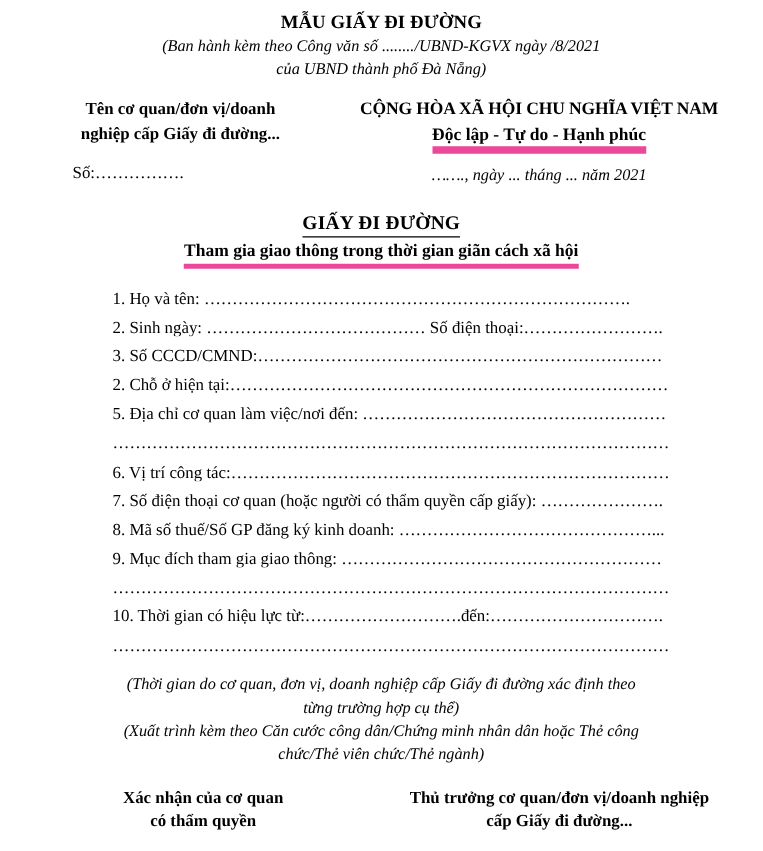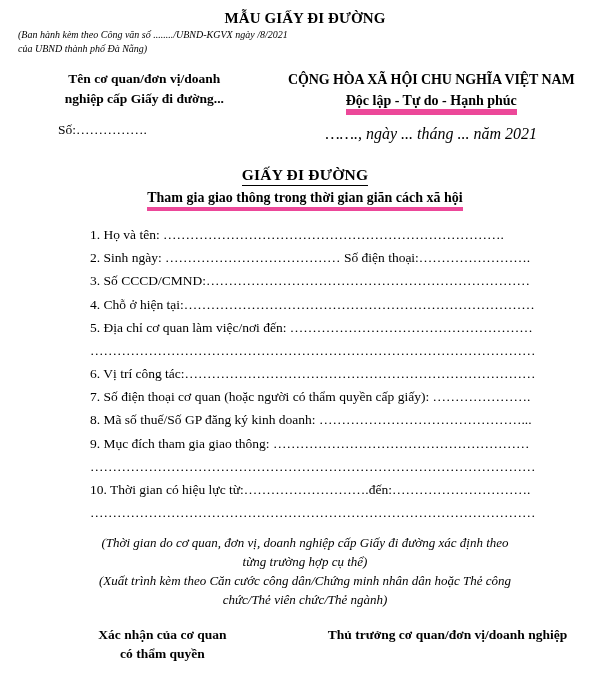--- a/index.html
+++ b/index.html
@@ -24,23 +24,23 @@
   }
 
   .doc-title {
     font-size: 15px;
     font-weight: bold;
     text-align: center;
     margin-top: 4px;
     letter-spacing: .1px;
   }
   .doc-subtitle {
-    font-size: 10px;
+    font-size: 13px;
     font-style: italic;
-    text-align: left;
+    text-align: center;
     line-height: 1.35;
     margin-top: 1px;
   }
 
   .header-row {
     display: flex;
     margin-top: 14px;
     align-items: flex-start;
   }
   .header-left {
@@ -69,21 +69,21 @@
     font-size: 14px;
     letter-spacing: -.1px;
   }
   .header-right .motto {
     font-weight: bold;
     font-size: 14px;
   }
   .header-right .motto u { text-decoration: none; border-bottom: 6px solid #ec4899; padding-bottom: 1px;}
   .header-right .date-line {
     margin-top: 11px;
-    font-size: 16px;
+    font-size: 13px;
     font-style: italic;
   }
 
   .title-block {
     margin-top: 20px;
     text-align: center;
   }
   .main-title {
     font-size: 15.5px;
     font-weight: bold;
@@ -164,21 +164,21 @@
 
   <div class="title-block">
     <div class="main-title"><u>GIẤY ĐI ĐƯỜNG</u></div>
     <div class="sub-title"><u>Tham gia giao thông trong thời gian giãn cách xã hội</u></div>
   </div>
 
   <div class="fields">
     <div class="field">1. Họ và tên: ………………………………………………………………….</div>
     <div class="field">2. Sinh ngày: ………………………………… Số điện thoại:…………………….</div>
     <div class="field">3. Số CCCD/CMND:………………………………………………………………</div>
-    <div class="field">4. Chỗ ở hiện tại:……………………………………………………………………</div>
+    <div class="field">2. Chỗ ở hiện tại:……………………………………………………………………</div>
     <div class="field">5. Địa chỉ cơ quan làm việc/nơi đến: ………………………………………………</div>
     <div class="cont-line">………………………………………………………………………………………</div>
     <div class="field">6. Vị trí công tác:……………………………………………………………………</div>
     <div class="field">7. Số điện thoại cơ quan (hoặc người có thẩm quyền cấp giấy): ………………….</div>
     <div class="field">8. Mã số thuế/Số GP đăng ký kinh doanh: ………………………………………...</div>
     <div class="field">9. Mục đích tham gia giao thông: …………………………………………………</div>
     <div class="cont-line">………………………………………………………………………………………</div>
     <div class="field">10. Thời gian có hiệu lực từ:……………………….đến:………………………….</div>
     <div class="cont-line">………………………………………………………………………………………</div>
   </div>
@@ -195,17 +195,18 @@
   </div>
 
   <div class="signatures">
     <div class="sig sig-left">
       <div class="sig-title">Xác nhận của cơ quan</div>
       <div class="sig-title">có thẩm quyền</div>
 
     </div>
     <div class="sig sig-right">
       <div class="sig-title">Thủ trưởng cơ quan/đơn vị/doanh nghiệp</div>
+      <div class="sig-title">cấp Giấy đi đường...</div>
 
     </div>
   </div>
 
 </div>
 
 </body></html>

